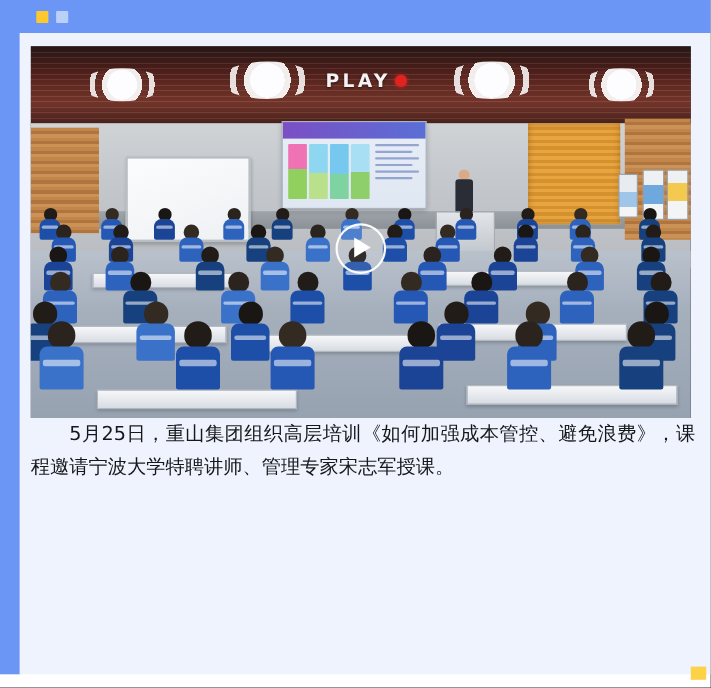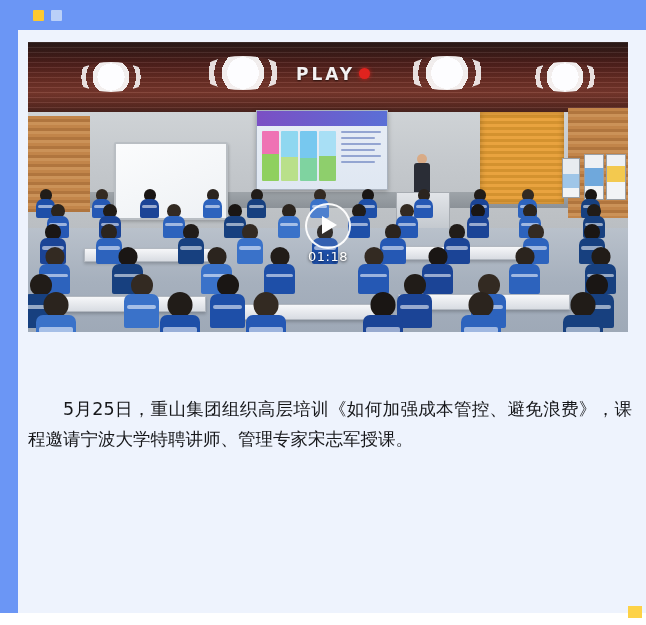--- a/index.html
+++ b/index.html
@@ -30,21 +30,21 @@
   }
 
   
   .card{
     position:absolute;left:18px;top:30px;width:628px;height:583px;
     background:#eef3fd;
   }
 
   
   .video{
-    position:absolute;left:10px;top:12px;width:600px;height:290px;
+    position:absolute;left:10px;top:12px;width:600px;height:338px;
     overflow:hidden;background:#2b2b33;
   }
   .scene{position:absolute;inset:0;}
 
   
   .ceiling{
     position:absolute;left:0;top:0;width:100%;height:78px;
     background:
       linear-gradient(180deg,#2a1a18 0%,#50201c 26%,#6d2f26 48%,#7d3a2e 66%,#5d2a22 84%,#34201c 100%);
   }
@@ -183,21 +183,21 @@
   }
   .timecode{
     position:absolute;left:0;right:0;top:207px;text-align:center;
     color:#ffffff;font-size:13px;letter-spacing:.5px;
     font-family:"DejaVu Sans",sans-serif;
     text-shadow:0 1px 3px rgba(0,0,0,.75);
   }
 
   
   .article{
-    position:absolute;left:10px;top:364px;width:604px;
+    position:absolute;left:10px;top:350px;width:604px;
     color:#16171a;font-size:17.5px;line-height:30px;
     font-family:"DejaVu Sans",sans-serif;
     text-align:justify;
   }
   .article p{margin:0;text-indent:2em;}
 </style>
 </head>
 <body>
 
 <div class="topbar">
@@ -564,21 +564,20 @@
           <div class="p" style="left: 535px; top: 250px; width: 40px; height: 62px;">
             <div class="h" style="width:25px;height:25px;top:0;background:#211c18;"></div>
             <div class="b" style="height:39px;background:#17407f;">
               <div class="stripe" style="top:32%;"></div>
             </div>
           </div>
         </div>
     </div>
 
     <div class="play-btn"></div>
-    <div class="timecode">01:18</div>
   </div>
 
   <div class="article">
     <p>5月25日，重山集团组织高层培训《如何加强成本管控、避免浪费》，课程邀请宁波大学特聘讲师、管理专家宋志军授课。</p>
   </div>
 </div>
 
 <div class="corner-tag"></div>
 
 </body></html>

